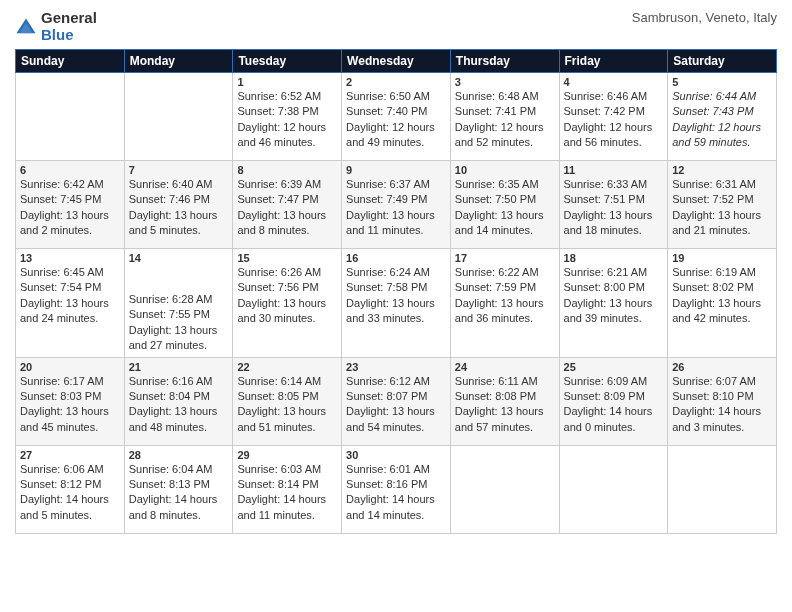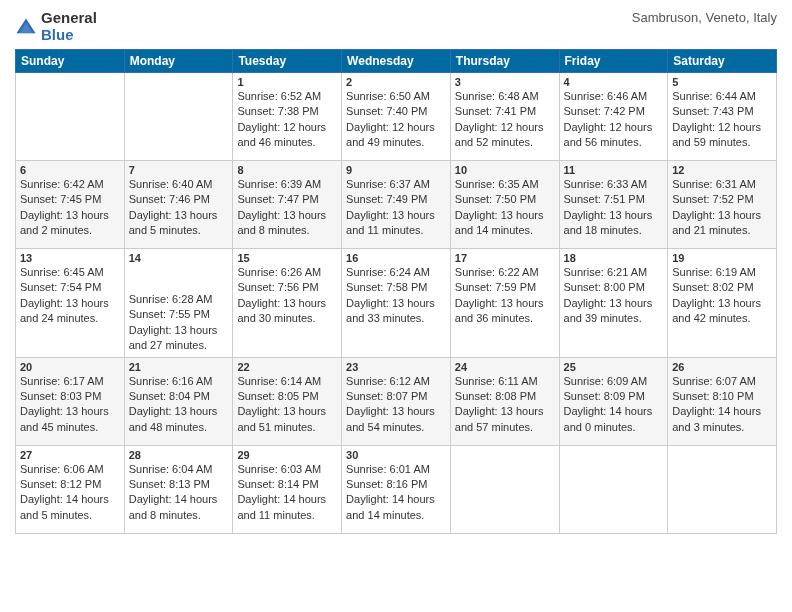--- a/index.html
+++ b/index.html
@@ -53,21 +53,21 @@
       font-size: 13px;
       color: #555;
       margin-left: 40px;
     }
     .calendar {
       width: 100%;
       border-collapse: collapse;
       table-layout: fixed;
     }
     .calendar thead th {
-      background: #0369a1;
+      background: #0f172a;
       color: #fff;
       font-size: 12px;
       font-weight: bold;
       padding: 4px 5px;
       border: 1px solid #2e6db4;
       text-align: left;
     }
     .calendar tbody td {
       border: 1px solid #ccc;
       vertical-align: top;
@@ -153,21 +153,21 @@
           </td>
           <td>
             <span class="day-number">4</span>
             <div class="day-info" style="white-space: pre-line;">Sunrise: 6:46 AM
 Sunset: 7:42 PM
 Daylight: 12 hours
 and 56 minutes.</div>
           </td>
           <td>
             <span class="day-number">5</span>
-            <div class="day-info" style="white-space: pre-line;">Sunrise: 6:44 AM
+            <div class="day-info" style="white-space: pre-line; font-style: italic;">Sunrise: 6:44 AM
 Sunset: 7:43 PM
 Daylight: 12 hours
 and 59 minutes.</div>
           </td>
         </tr>
         <tr>
           <td>
             <span class="day-number">6</span>
             <div class="day-info" style="white-space: pre-line;">Sunrise: 6:42 AM
 Sunset: 7:45 PM

